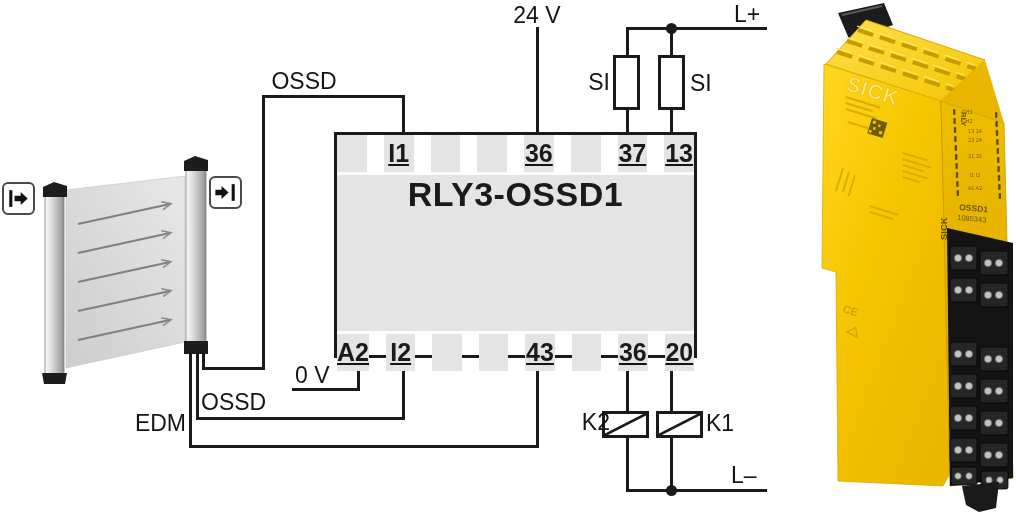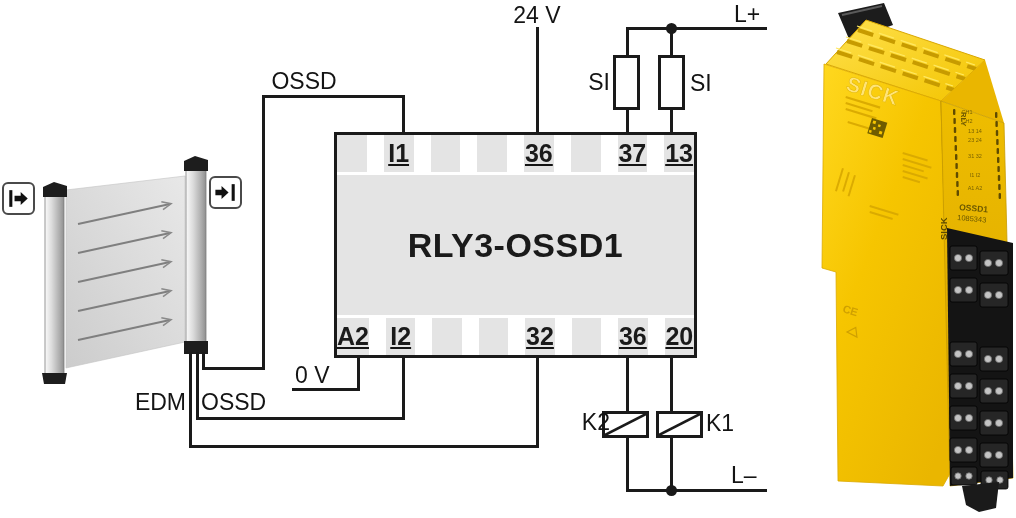--- a/index.html
+++ b/index.html
@@ -11,21 +11,21 @@
   .lbl{position:absolute;font-size:23px;line-height:26px;white-space:nowrap;color:#141414;}
   .lbl.c{text-align:center;} .lbl.r{text-align:right;}
   .fuse{position:absolute;width:21px;height:49px;border:3px solid #1a1a1a;background:#fff;}
   .coil{position:absolute;width:41px;height:21px;border:3px solid #1a1a1a;background:#fff;}
   .coil svg{display:block;}
   #relay-box{position:absolute;left:334px;top:132px;width:357px;height:220px;
              border:3px solid #1a1a1a;background:#fff;}
   .t-row{display:flex;gap:17px;height:37px;text-decoration:underline;}
   .t-cell{flex:1;background:#e4e4e4;display:flex;align-items:center;justify-content:center;
           font-weight:bold;font-size:25px;color:#1a1a1a;}
-  .t-mid{height:140px;margin:3px 0;background:#e4e4e4;display:flex;align-items:center;justify-content:center;}
+  .t-mid{height:156px;margin:3px 0;background:#e4e4e4;display:flex;justify-content:center;}
   #relay-title{font-weight:bold;font-size:34px;letter-spacing:.5px;color:#1a1a1a;}
   .lc-icon{position:absolute;width:29px;height:29px;background:#fff;border:2px solid #4a4a4a;border-radius:6px;}
   .abs{position:absolute;}
 </style>
 </head>
 <body>
 
 <div id="stage">
 
   <svg class="abs" style="left:0;top:140px" width="260" height="260" viewBox="0 140 260 260">
@@ -122,21 +122,21 @@
       </svg>
   </div>
   <div class="wire hw" style="left:627px;top:489px;width:140px"></div>
   <div class="dot" style="left:666px;top:485px"></div>
 
   <div class="lbl c" style="left:266px;top:68px;width:76px">OSSD</div>
   <div class="lbl c" style="left:500px;top:2px;width:74px">24 V</div>
   <div class="lbl" style="left:734px;top:1px">L+</div>
   <div class="lbl r" style="left:556px;top:69px;width:54px">SI</div>
   <div class="lbl" style="left:690px;top:70px">SI</div>
-  <div class="lbl r" style="left:108px;top:389px;width:78px">EDM</div>
+  <div class="lbl r" style="left:108px;top:410px;width:78px">EDM</div>
   <div class="lbl" style="left:201px;top:389px">OSSD</div>
   <div class="lbl" style="left:295px;top:362px">0 V</div>
   <div class="lbl r" style="left:550px;top:409px;width:60px">K2</div>
   <div class="lbl" style="left:706px;top:410px">K1</div>
   <div class="lbl" style="left:731px;top:462px">L–</div>
 
   <div id="relay-box">
     <div class="t-row">
       <div class="t-cell"></div>
       <div class="t-cell">I1</div>
@@ -148,21 +148,21 @@
       <div class="t-cell">13</div>
     </div>
     <div class="t-mid">
       <span id="relay-title">RLY3-OSSD1</span>
     </div>
     <div class="t-row">
       <div class="t-cell">A2</div>
       <div class="t-cell">I2</div>
       <div class="t-cell"></div>
       <div class="t-cell"></div>
-      <div class="t-cell">32</div>
+      <div class="t-cell">43</div>
       <div class="t-cell"></div>
       <div class="t-cell">36</div>
       <div class="t-cell">20</div>
     </div>
   </div>
 
   <svg class="abs" style="left:790px;top:0" width="226" height="518" viewBox="790 0 226 518">
     <defs>
       <linearGradient id="g-face" x1="0" y1="0" x2="0.8" y2="1">
         <stop offset="0" stop-color="#ffd81f"></stop>

